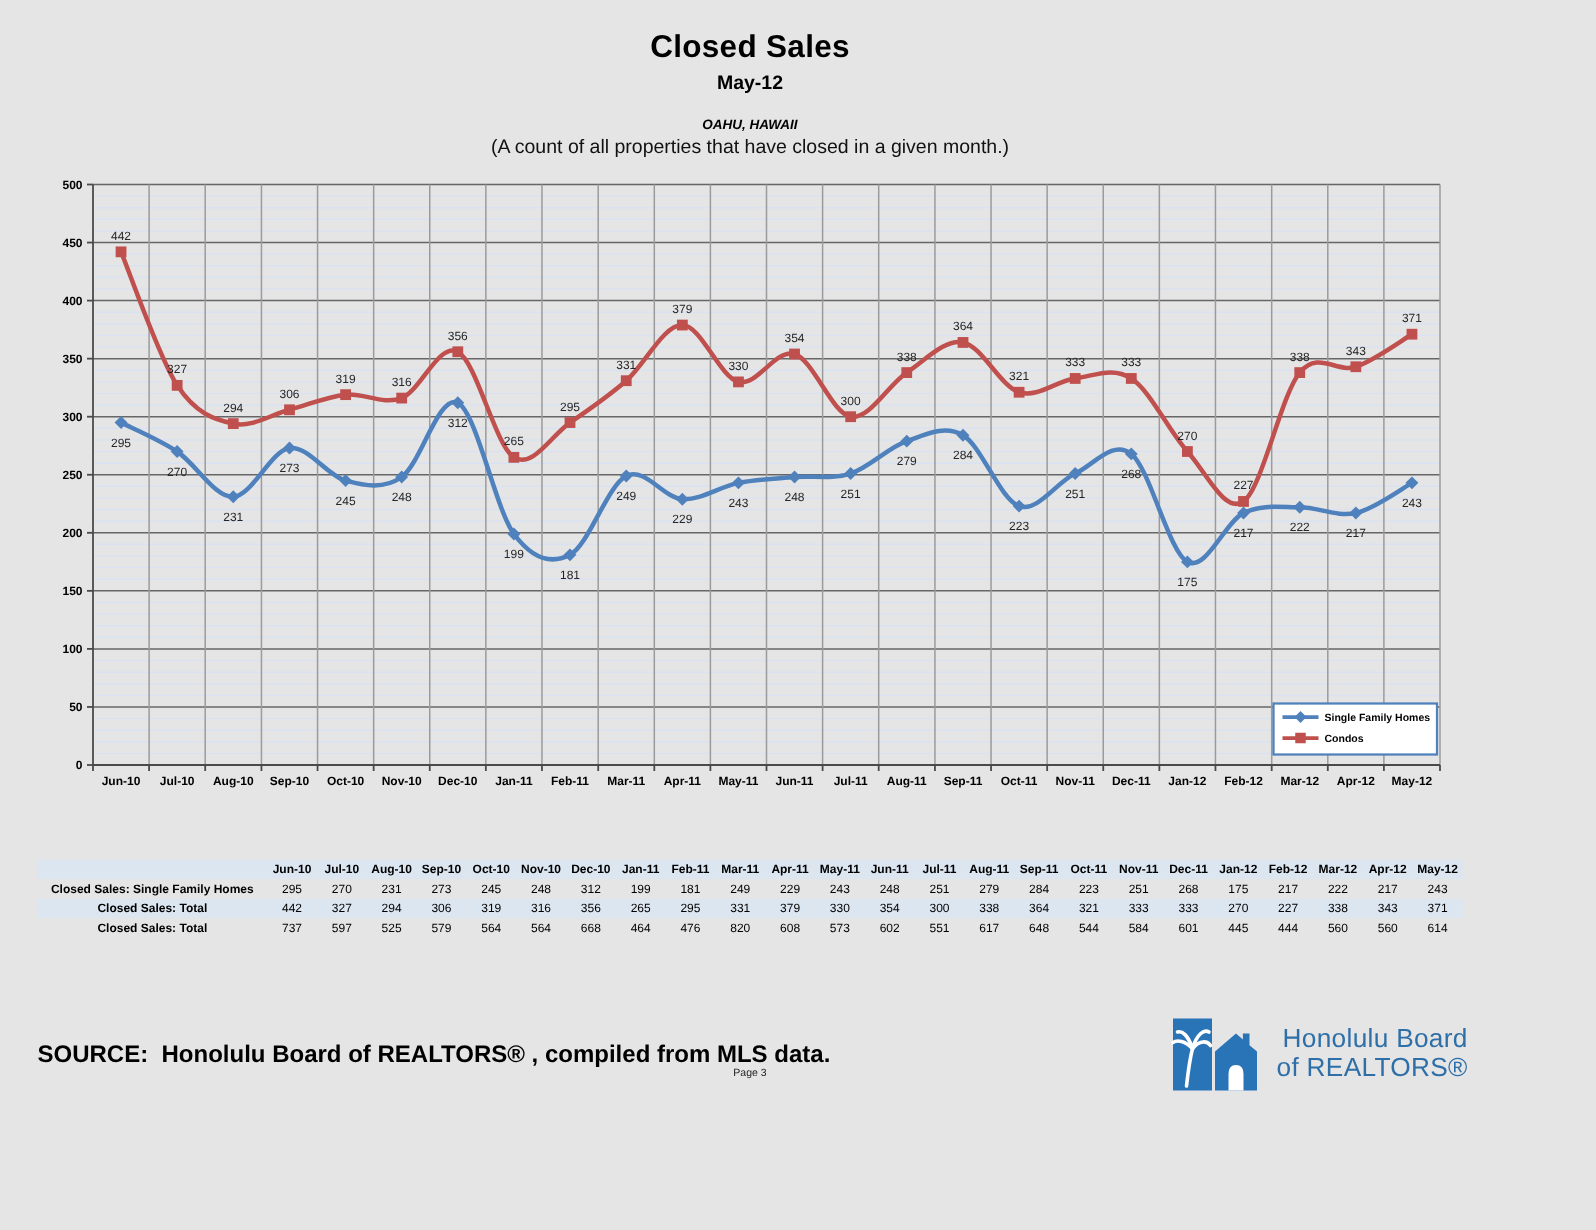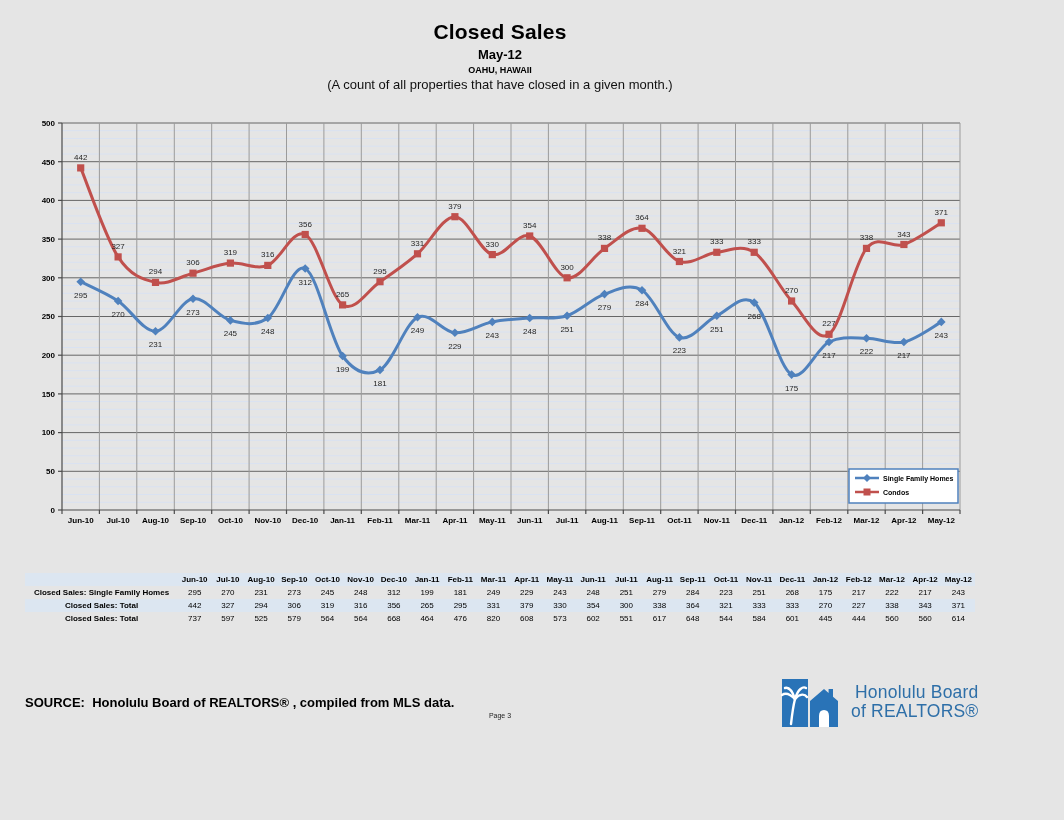--- a/index.html
+++ b/index.html
@@ -2,36 +2,36 @@
 <html style="--band: #DCE6F1; --logo-blue: #2E6FA8;"><head>
 <meta charset="utf-8">
 <style>
   html,body{margin:0;padding:0;background:#ffffff;}
   body{width:1064px;height:820px;position:relative;font-family:"Liberation Sans",sans-serif;color:#000;}
   .page{position:absolute;inset:0;background:#e5e5e5;overflow:hidden;}
 
   header{position:absolute;top:20px;left:0;width:1000px;text-align:center;}
   h1{margin:0;font-size:21px;font-weight:bold;letter-spacing:0.2px;}
   .subtitle{font-size:13px;font-weight:bold;margin-top:3px;}
-  .location{font-size:9px;font-weight:bold;margin-top:3px;}
+  .location{font-size:9px;font-weight:bold;margin-top:16px;font-style:italic;}
   .desc{font-size:13px;margin-top:2px;color:#111;}
 
   #chart-svg{position:absolute;top:108px;left:0;}
   #chart-svg text{font-family:"Liberation Sans",sans-serif;}
   .axis-label{font-size:8px;font-weight:bold;fill:#000;}
   .data-label{font-size:8px;fill:#262626;}
   .legend-label{font-size:7px;font-weight:bold;fill:#000;}
 
   #data-table{position:absolute;top:573px;left:25px;width:950px;border-collapse:collapse;table-layout:fixed;font-size:8px;}
   #data-table th,#data-table td{height:13px;padding:0;text-align:center;vertical-align:middle;font-weight:normal;white-space:nowrap;overflow:hidden;}
   #data-table tr.header-row th{background:var(--band);font-weight:bold;}
   #data-table th.row-label{font-weight:bold;}
   #data-table tr.band-row th,#data-table tr.band-row td{background:var(--band);}
 
-  .source{position:absolute;top:695px;left:25px;font-size:13px;font-weight:bold;white-space:pre;}
+  .source{position:absolute;top:695px;left:25px;font-size:16px;font-weight:bold;white-space:pre;}
   .page-num{position:absolute;top:712px;left:0;width:1000px;text-align:center;font-size:7px;color:#222;}
 
   .logo{position:absolute;top:677px;left:780px;display:flex;align-items:flex-start;text-align:right;}
   .logo-text{margin-left:9px;color:var(--logo-blue);font-size:17.5px;line-height:19px;font-weight:500;margin-top:6px;letter-spacing:0.2px;}
 </style>
 </head>
 <body>
 
 <div class="page">
 

